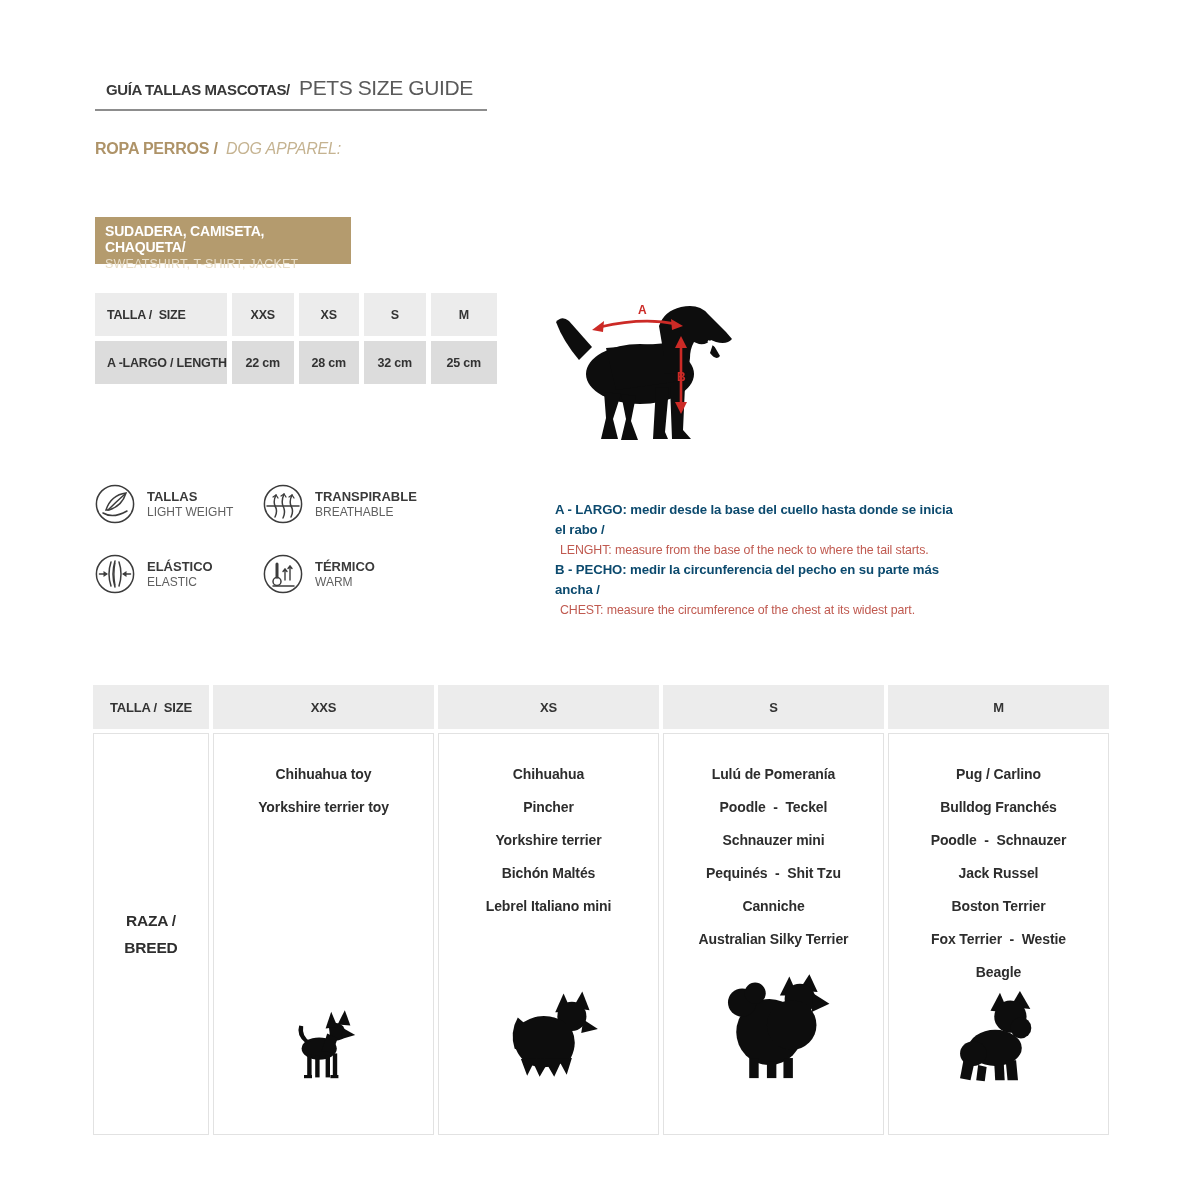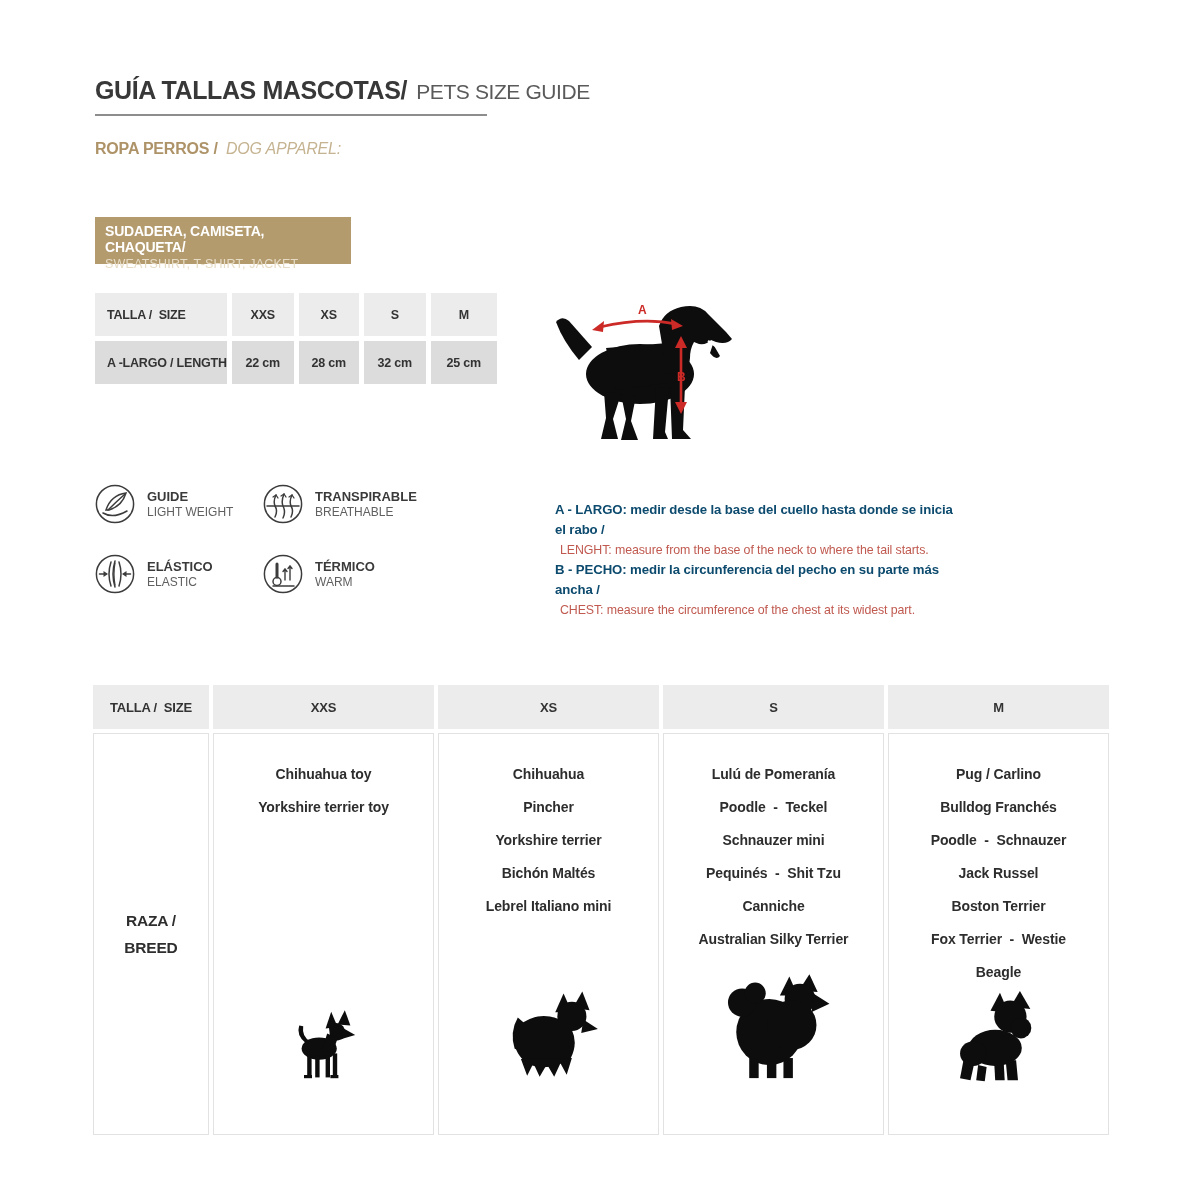--- a/index.html
+++ b/index.html
@@ -5,21 +5,21 @@
   html,body { margin:0; padding:0; }
   body {
     width:1200px; height:1200px; background:#ffffff; position:relative;
     font-family:"Liberation Sans","DejaVu Sans",sans-serif;
     color:#333; letter-spacing:-0.2px; overflow:hidden;
   }
   .abs { position:absolute; }
 
   
   .title-block { left:95px; top:76px; width:392px; border-bottom:2px solid #8d8d8d; padding-bottom:9px; white-space:nowrap; }
-  .title-es { font-size:25px; font-weight:700; color:#383838; letter-spacing:-0.4px; }
+  .title-es { font-size:15px; font-weight:700; color:#383838; letter-spacing:-0.4px;margin-left:11px; }
   .title-en { font-size:21px; font-weight:400; color:#5a5a5a; letter-spacing:-0.4px; margin-left:5px; }
   .subtitle-block { left:95px; top:140px; white-space:nowrap; }
   .subtitle-es { font-size:16px; font-weight:700; color:#ae9368; }
   .subtitle-en { font-size:16px; font-weight:400; color:#c5b391; margin-left:4px;font-style:italic; }
 
   
   .category-box { left:95px; top:217px; width:256px; height:47px; background:#b49b6e; padding:6px 10px; box-sizing:border-box; }
   .category-line1 { font-size:14px; font-weight:700; color:#ffffff; letter-spacing:-0.2px; }
   .category-line2 { font-size:12.5px; font-weight:400; color:#e6dcc6; letter-spacing:0.2px; margin-top:2px; }
 
@@ -206,21 +206,21 @@
 <div class="abs feature" style="left:95px; top:484px;">
   <svg class="ic" viewBox="0 0 40 40">
     <g stroke="#3c3c3c" stroke-width="1.5" fill="none" stroke-linecap="round">
       <circle cx="20" cy="20" r="18.6"></circle>
       <path d="M11,26 Q16,11 31,9 Q27,22 14,26 Z"></path>
       <path d="M13,26 Q21,18 30,10"></path>
       <path d="M8,29 Q18,35 32,27"></path>
     </g>
   </svg>
   <div>
-    <div class="t1">GUIDE</div>
+    <div class="t1">TALLAS</div>
     <div class="t2">LIGHT WEIGHT</div>
   </div>
 </div>
 
 <div class="abs feature" style="left:263px; top:484px;">
   <svg class="ic" viewBox="0 0 40 40">
     <g stroke="#3c3c3c" stroke-width="1.5" fill="none" stroke-linecap="round">
       <circle cx="20" cy="20" r="18.6"></circle>
       <path d="M4,22 L36,22"></path>
       <path d="M12,33 Q15,27 12,22 Q10,17 13,11"></path>

